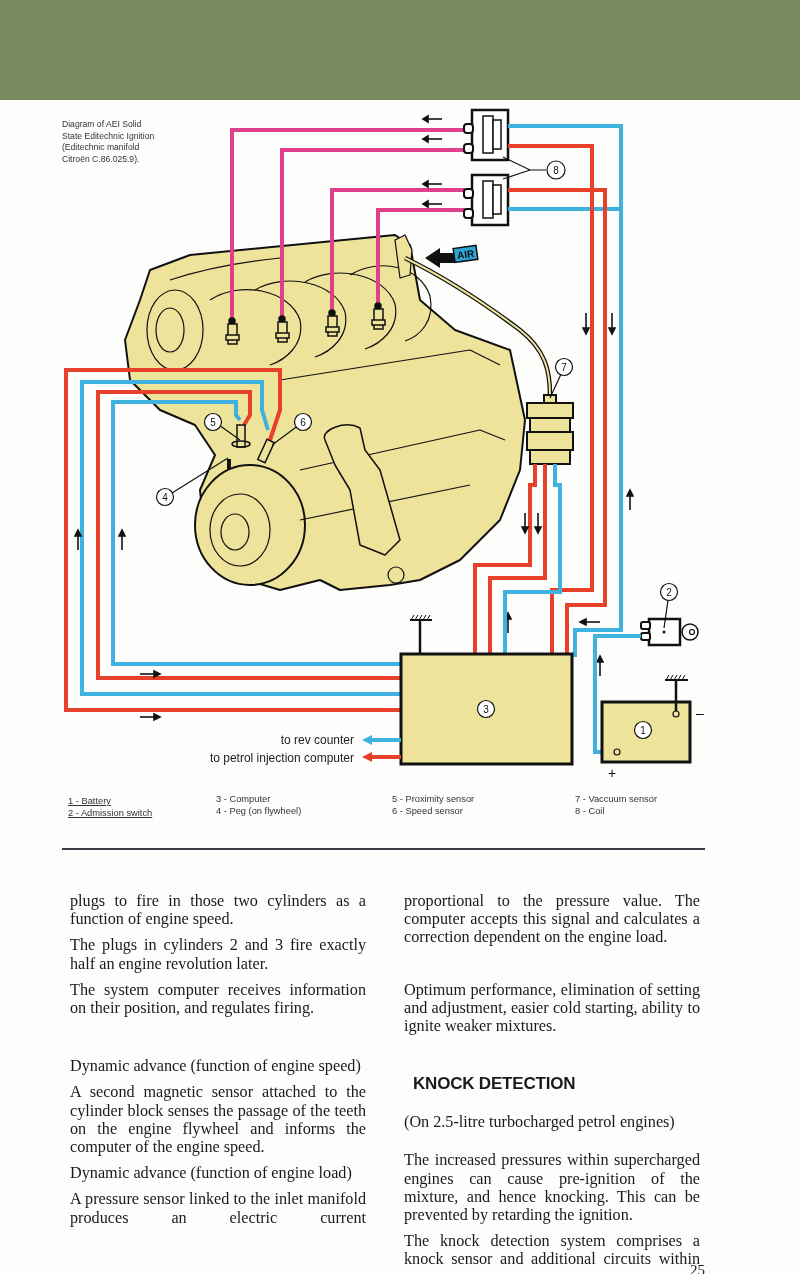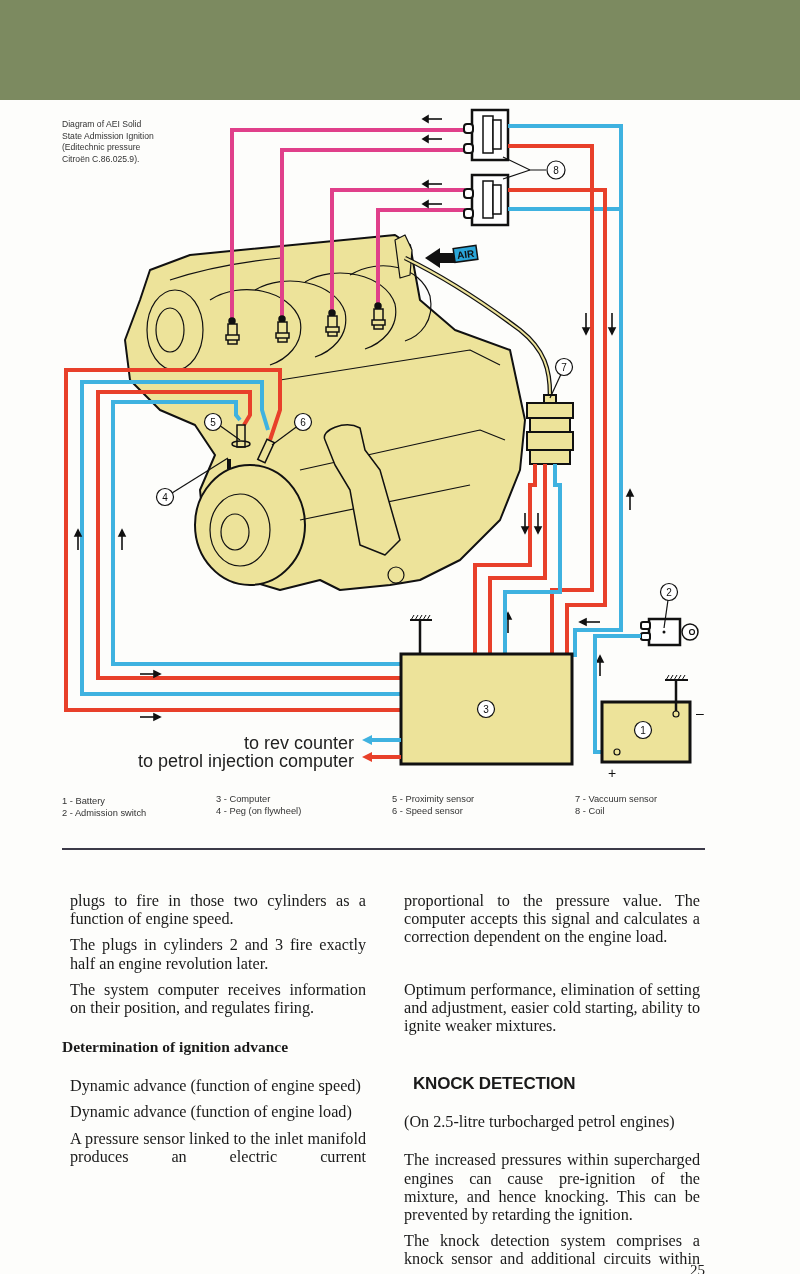--- a/index.html
+++ b/index.html
@@ -1,41 +1,41 @@
 <!DOCTYPE html>
 <html><head>
 <meta charset="utf-8">
 <style>
   html, body { margin: 0; padding: 0; }
   body { width: 800px; height: 1274px; background: #fdfdfb; position: relative; overflow: hidden; font-family: "Liberation Serif", serif; color: #1a1a1a; }
   .header-band { position: absolute; left: 0; top: 0; width: 800px; height: 100px; background: #7c8a60; }
   .caption { position: absolute; left: 62px; top: 119px; width: 150px; font-family: "Liberation Sans", sans-serif; font-size: 8.6px; line-height: 11.5px; color: #333; }
   .caption div { white-space: nowrap; }
   svg.diagram { position: absolute; left: 0; top: 100px; }
-  .dest { position: absolute; font-family: "Liberation Sans", sans-serif; font-size: 18px; color: #222; text-align: right; white-space: nowrap; }
+  .dest { position: absolute; font-family: "Liberation Sans", sans-serif; font-size: 12px; color: #222; text-align: right; white-space: nowrap; }
   .legend { position: absolute; top: 795px; font-family: "Liberation Sans", sans-serif; font-size: 9.3px; line-height: 12px; color: #333; }
   .legend div { white-space: nowrap; }
   .rule { position: absolute; left: 62px; top: 848px; width: 643px; height: 2px; background: #3c3a48; }
   .col { position: absolute; top: 884px; width: 312px; font-size: 16.2px; line-height: 18.2px; color: #1a1a1a; }
   .col p { margin: 8px; text-align: justify; text-align-last: left; }
   .col p.just-full { text-align-last: justify; }
   .col .gap { height: 12px; }
   .col h3 { margin: 0; font-family: "Liberation Serif", serif; font-weight: bold; font-size: 15.5px; line-height: 20px; }
   .col h2 { margin: 17px; font-family: "Liberation Sans", sans-serif; font-weight: bold; font-size: 17px; line-height: 24px; letter-spacing: -0.2px; }
   .page-number { position: absolute; left: 690px; top: 1222px; font-size: 15px; color: #222; margin-top: 40px; }
 </style>
 </head>
 <body>
 
 <div class="header-band"></div>
 
 <div class="caption">
   <div>Diagram of AEI Solid</div>
-  <div>State Admission Ignition</div>
-  <div>(Editechnic pressure</div>
+  <div>State Editechnic Ignition</div>
+  <div>(Editechnic manifold</div>
   <div>Citroën C.86.025.9).</div>
 </div>
 
 <svg class="diagram" width="800" height="690" viewBox="0 100 800 690" xmlns="http://www.w3.org/2000/svg">
   <defs>
     <marker id="arrowHead" markerWidth="6" markerHeight="6" refX="3" refY="3" orient="auto">
       <path d="M0,0 L6,3 L0,6 z" fill="#111"></path>
     </marker>
   </defs>
 
@@ -279,21 +279,21 @@
     </g>
   <g>
       <circle cx="556" cy="170" r="9" fill="#fff" stroke="#111" stroke-width="1.2"></circle>
       <text x="556" y="174" font-family="Liberation Sans, sans-serif" font-size="10" text-anchor="middle" fill="#111">8</text>
     </g>
 </svg>
 
 <div class="dest" style="right:446px; top:733px;">to rev counter</div>
 <div class="dest" style="right:446px; top:751px;">to petrol injection computer</div>
 
-<div class="legend" style="left:62px;">
+<div class="legend" style="left:68px;text-decoration:underline;">
   <div>1 - Battery</div>
   <div>2 - Admission switch</div>
 </div>
 <div class="legend" style="left:216px; top:793px;">
   <div>3 - Computer</div>
   <div>4 - Peg (on flywheel)</div>
 </div>
 <div class="legend" style="left:392px; top:793px;">
   <div>5 - Proximity sensor</div>
   <div>6 - Speed sensor</div>
@@ -303,23 +303,23 @@
   <div>8 - Coil</div>
 </div>
 
 <div class="rule"></div>
 
 <div class="col" style="left:62px;">
   <p>plugs to fire in those two cylinders as a function of engine speed.</p>
   <p>The plugs in cylinders 2 and 3 fire exactly half an engine revolution later.</p>
   <p>The system computer receives information on their position, and regulates firing.</p>
   <div class="gap"></div>
-  <h3>Determination of ignition advance</h3>
   <div class="gap"></div>
   <p>Dynamic advance (function of engine speed)</p>
+  <p>A second magnetic sensor attached to the cylinder block senses the passage of the teeth on the engine flywheel and informs the computer of the engine speed.</p>
   <p>Dynamic advance (function of engine load)</p>
   <p class="just-full">A pressure sensor linked to the inlet manifold produces an electric current</p>
 </div>
 
 <div class="col" style="left:396px;">
   <p>proportional to the pressure value. The computer accepts this signal and calculates a correction dependent on the engine load.</p>
   <div class="gap"></div>
   <div style="height:6px"></div>
   <p>Optimum performance, elimination of setting and adjustment, easier cold starting, ability to ignite weaker mixtures.</p>
   <div class="gap"></div>

